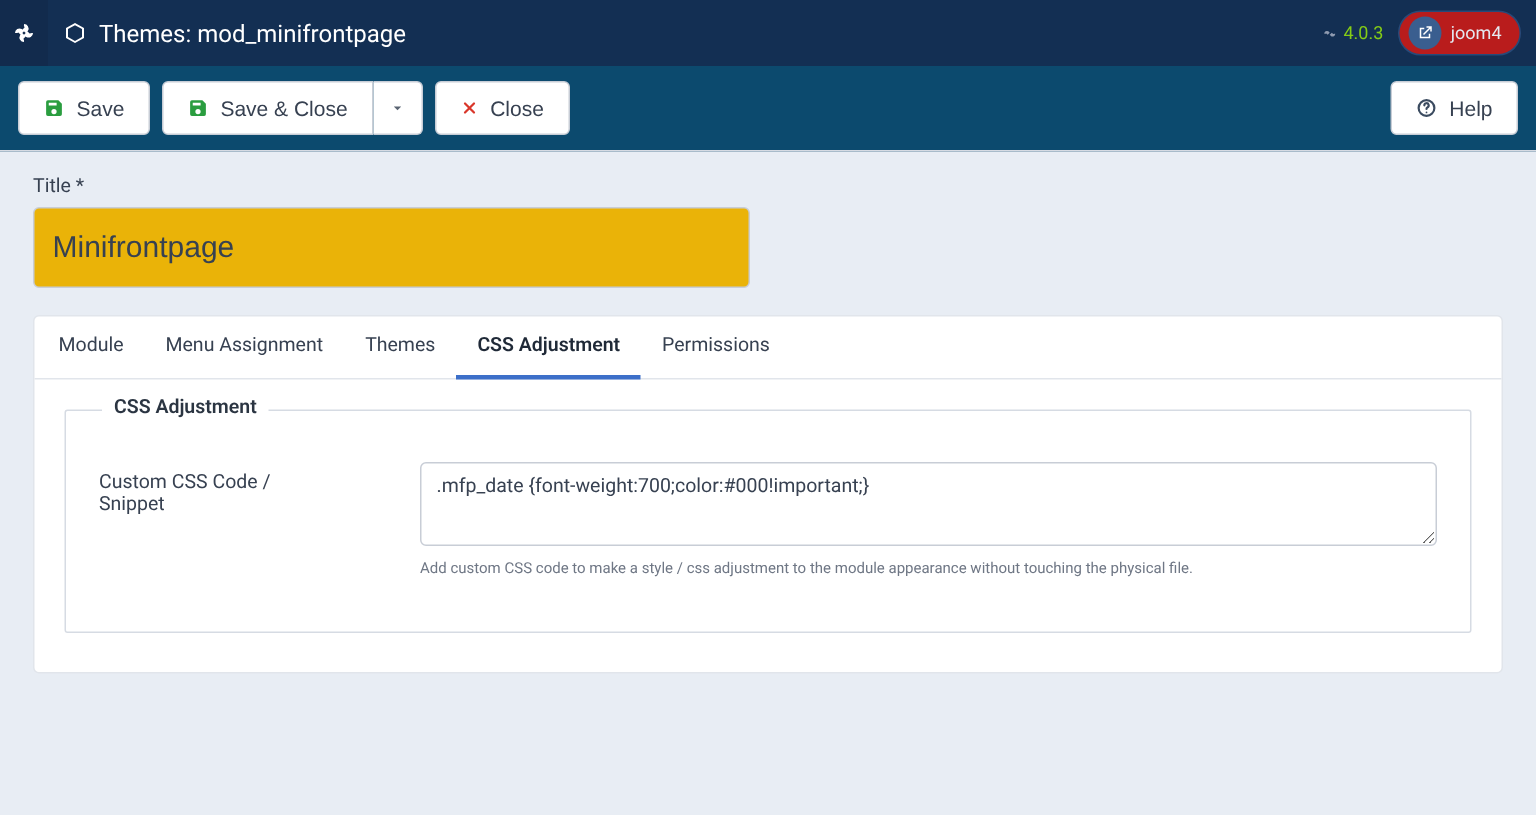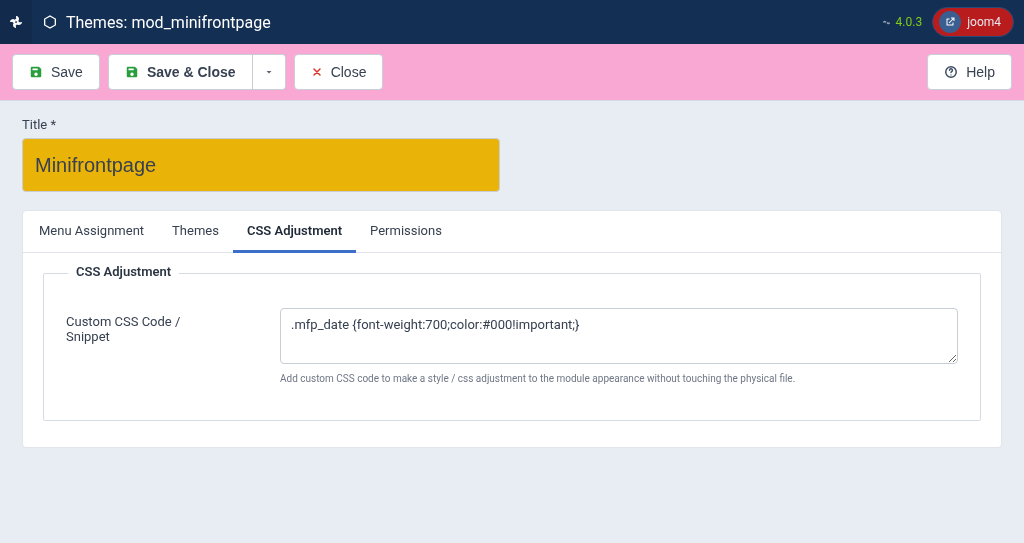--- a/index.html
+++ b/index.html
@@ -73,21 +73,21 @@
     height: 22px;
     border-radius: 50%;
     background: #3a5e8f;
     display: flex;
     align-items: center;
     justify-content: center;
   }
 
   
   .toolbar {
-    background: #f9a8d4;
+    background: #0c4a6e;
     border-bottom: 1px solid #d6dbe3;
     padding: 10px 12px;
     display: flex;
     align-items: center;
     gap: 8px;
   }
   .btn {
     background: #fff;
     border: 1px solid #c8cdd6;
     border-radius: 4px;
@@ -101,21 +101,20 @@
     cursor: pointer;
   }
   .btn-group {
     display: inline-flex;
   }
   .btn-group .btn {
     border-radius: 0;
   }
   .btn-group .btn:first-child {
     border-radius: 4px 0 0 4px;
-    font-weight: bold;
   }
   .btn-group .btn:last-child {
     border-radius: 0 4px 4px 0;
     padding: 0 10px;
     border-left: none;
   }
   .toolbar-spacer { flex: 1; }
   .icon-close { color: #d9362a; font-weight: bold; }
   .icon-help { color: #3b4b60; font-weight: bold; }
   .icon-chevron { color: #5a6472; }
@@ -311,20 +310,21 @@
   </button>
 </div>
 
 <div class="content">
 
   <label class="title-label">Title *</label>
   <input type="text" class="title-input" value="Minifrontpage" style="">
 
   <div class="tab-panel">
     <div class="tab-nav">
+      <div class="tab">Module</div>
       <div class="tab">Menu Assignment</div>
       <div class="tab">Themes</div>
       <div class="tab active">CSS Adjustment</div>
       <div class="tab">Permissions</div>
     </div>
 
     <div class="tab-body">
       <div class="fieldset">
         <div class="fieldset-legend">CSS Adjustment</div>
         <div class="form-row">

